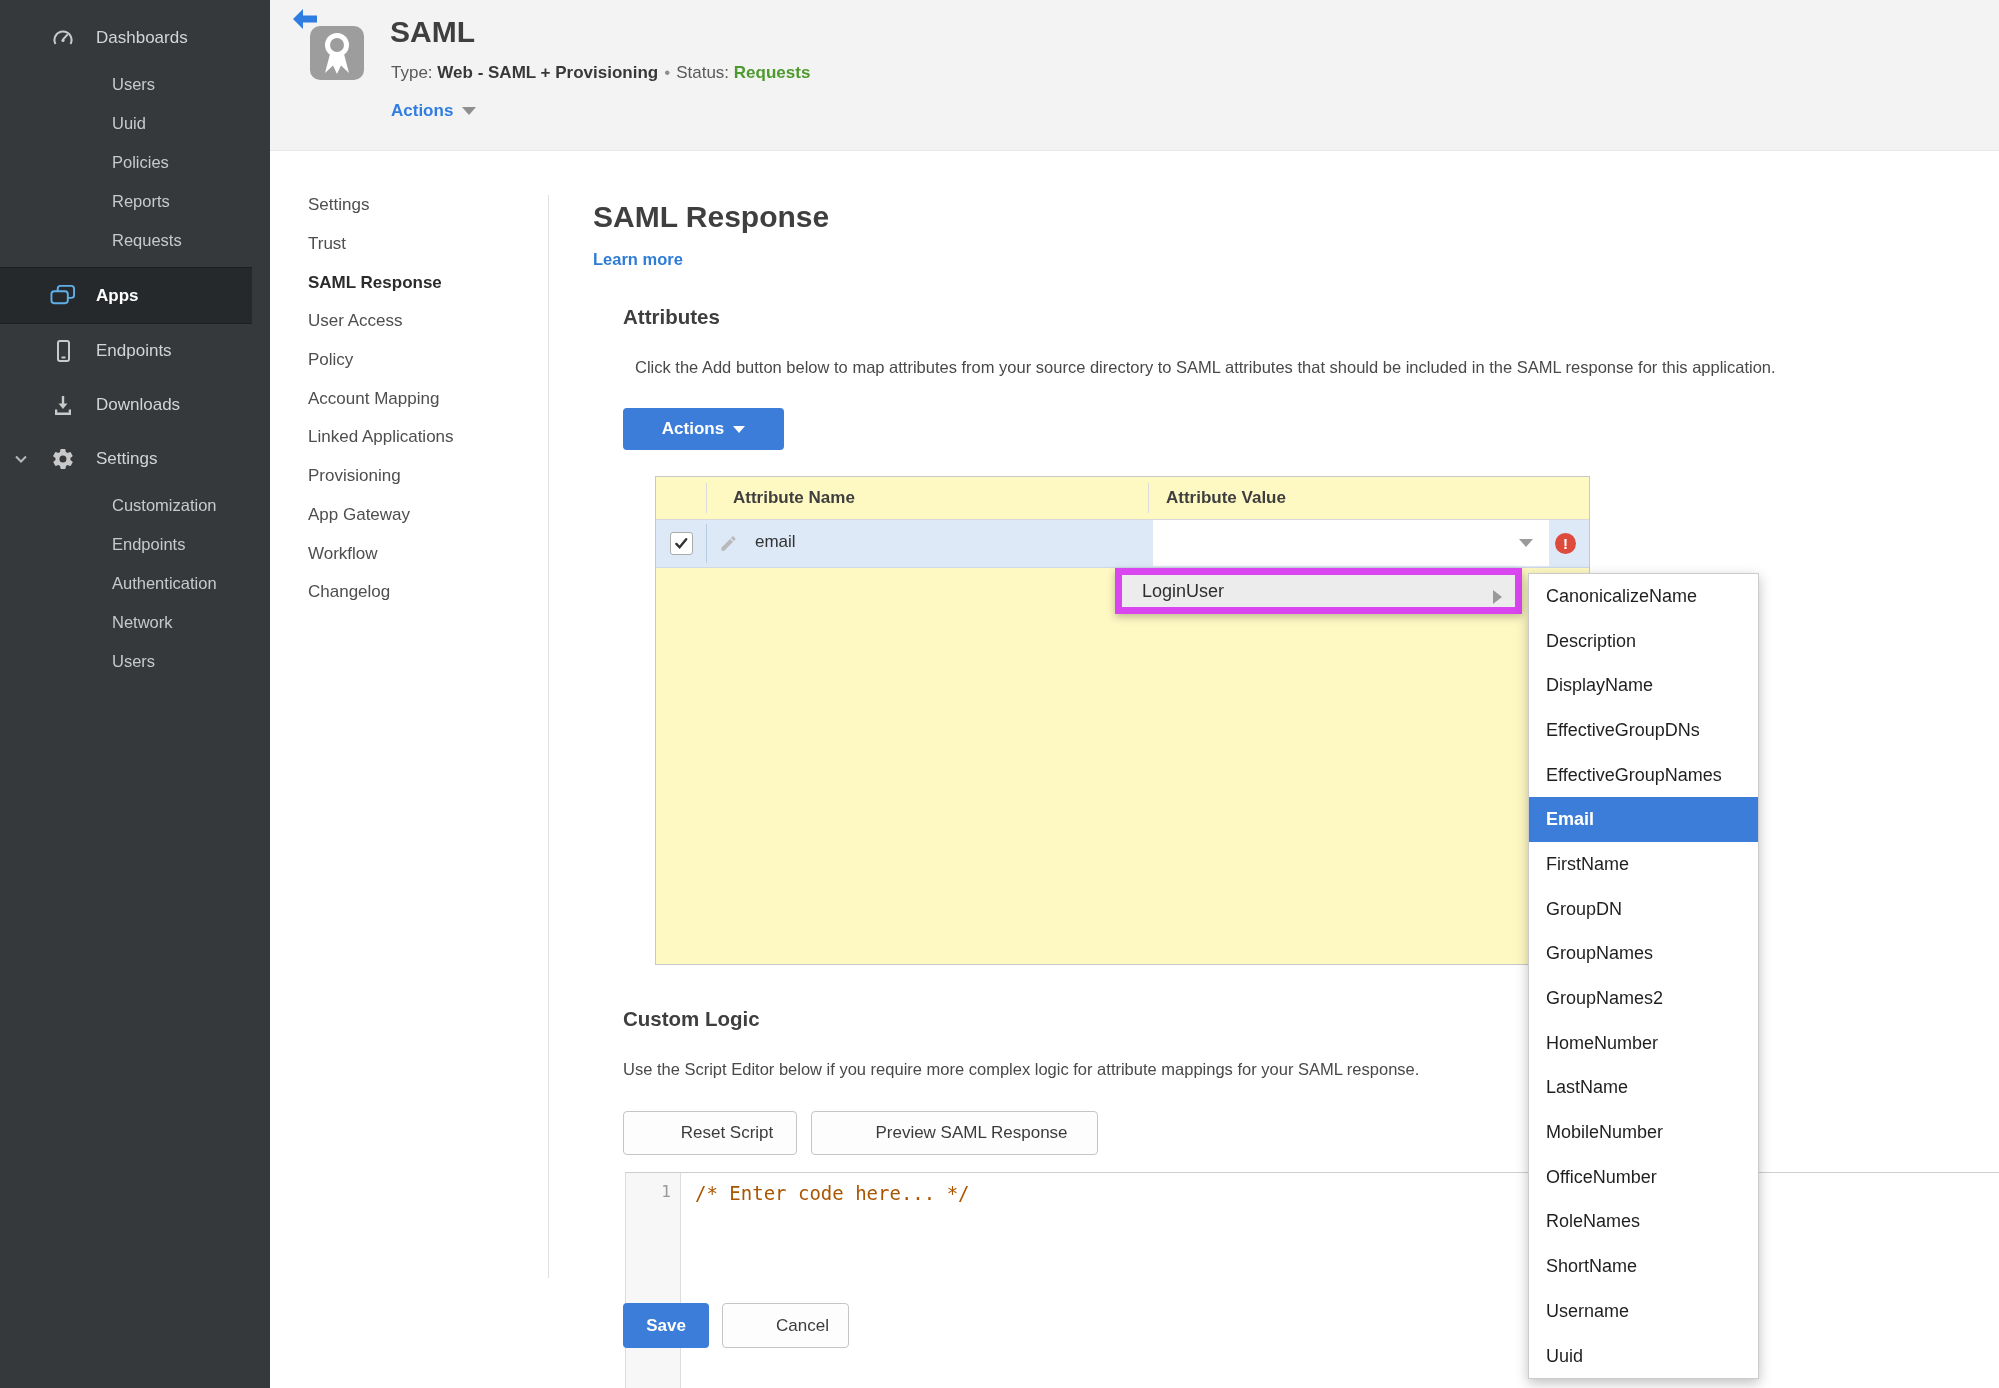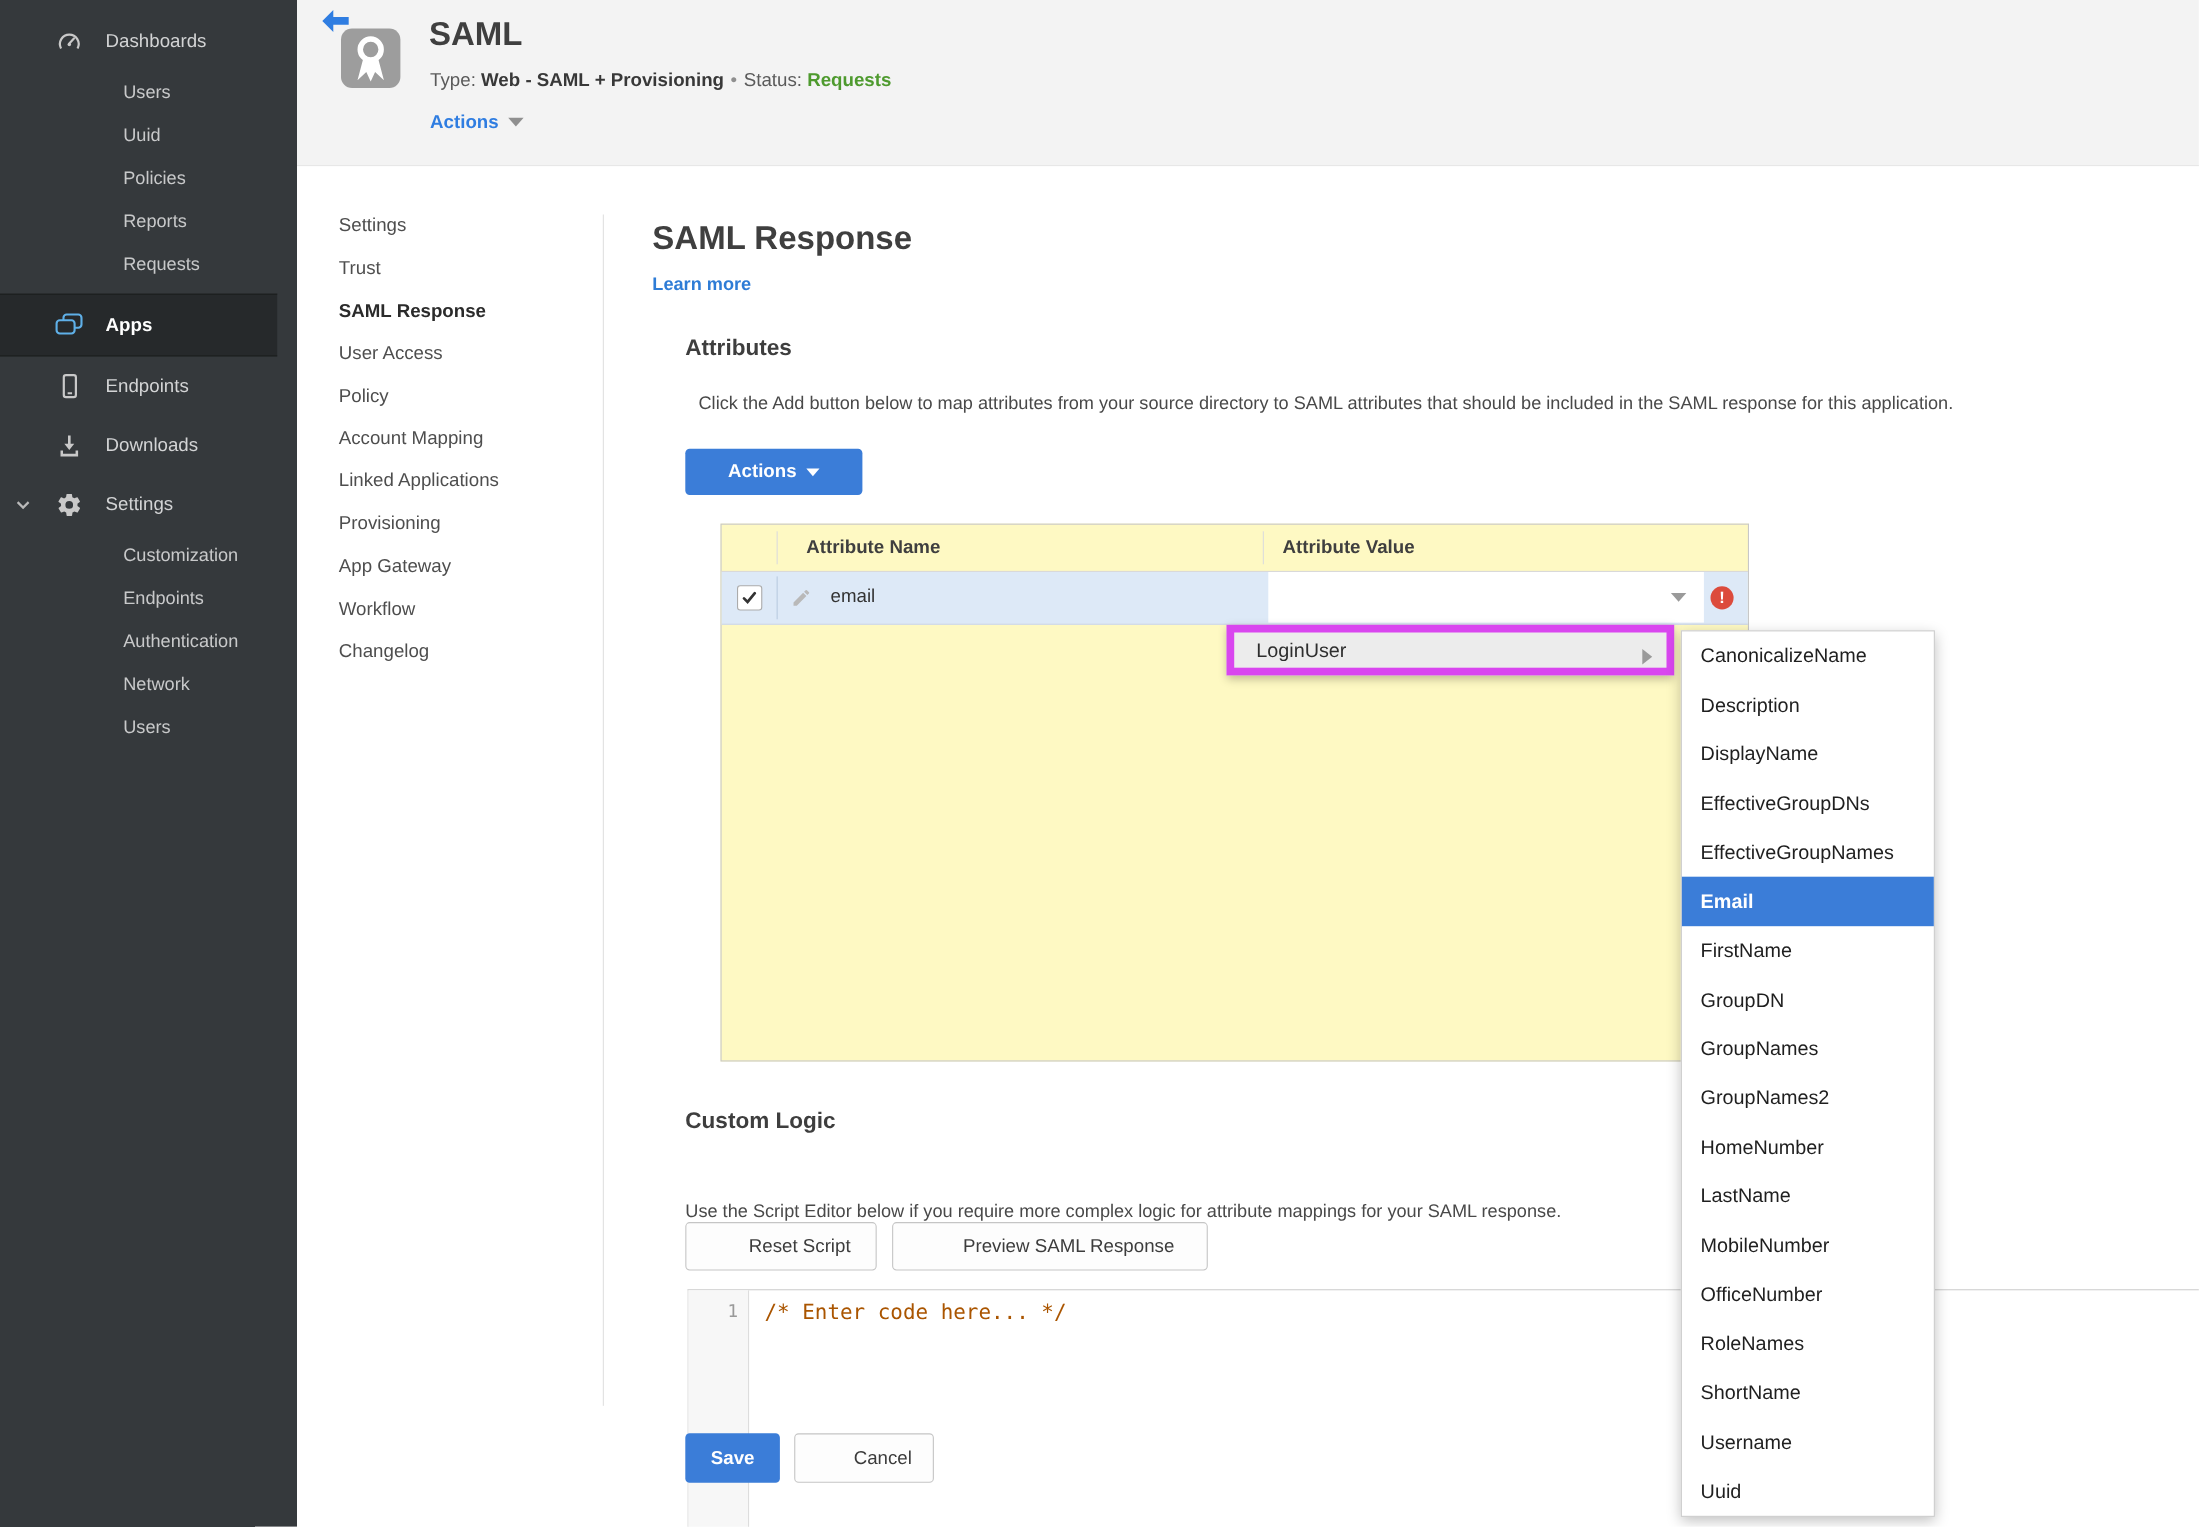--- a/index.html
+++ b/index.html
@@ -258,21 +258,21 @@
     </span>
     <span class="row-name">email</span>
     <span class="row-combo">
       <span class="combo-caret"></span>
     </span>
     <span class="err-badge">!</span>
   </div>
 </div>
 
 <div class="sec-heading" style="left:623px;top:1007px;">Custom Logic</div>
-<div class="sec-desc" style="left:623px;top:1092px;">Use the Script Editor below if you require more complex logic for attribute mappings for your SAML response.</div>
+<div class="sec-desc" style="left:623px;top:1060px;">Use the Script Editor below if you require more complex logic for attribute mappings for your SAML response.</div>
 
 <button class="btn-white reset-btn">Reset Script</button>
 <button class="btn-white preview-btn">Preview SAML Response</button>
 
 <div class="editor">
   <div class="gutter">
     <span>1</span>
   </div>
   <div class="code-area">/* Enter code here... */</div>
 </div>

